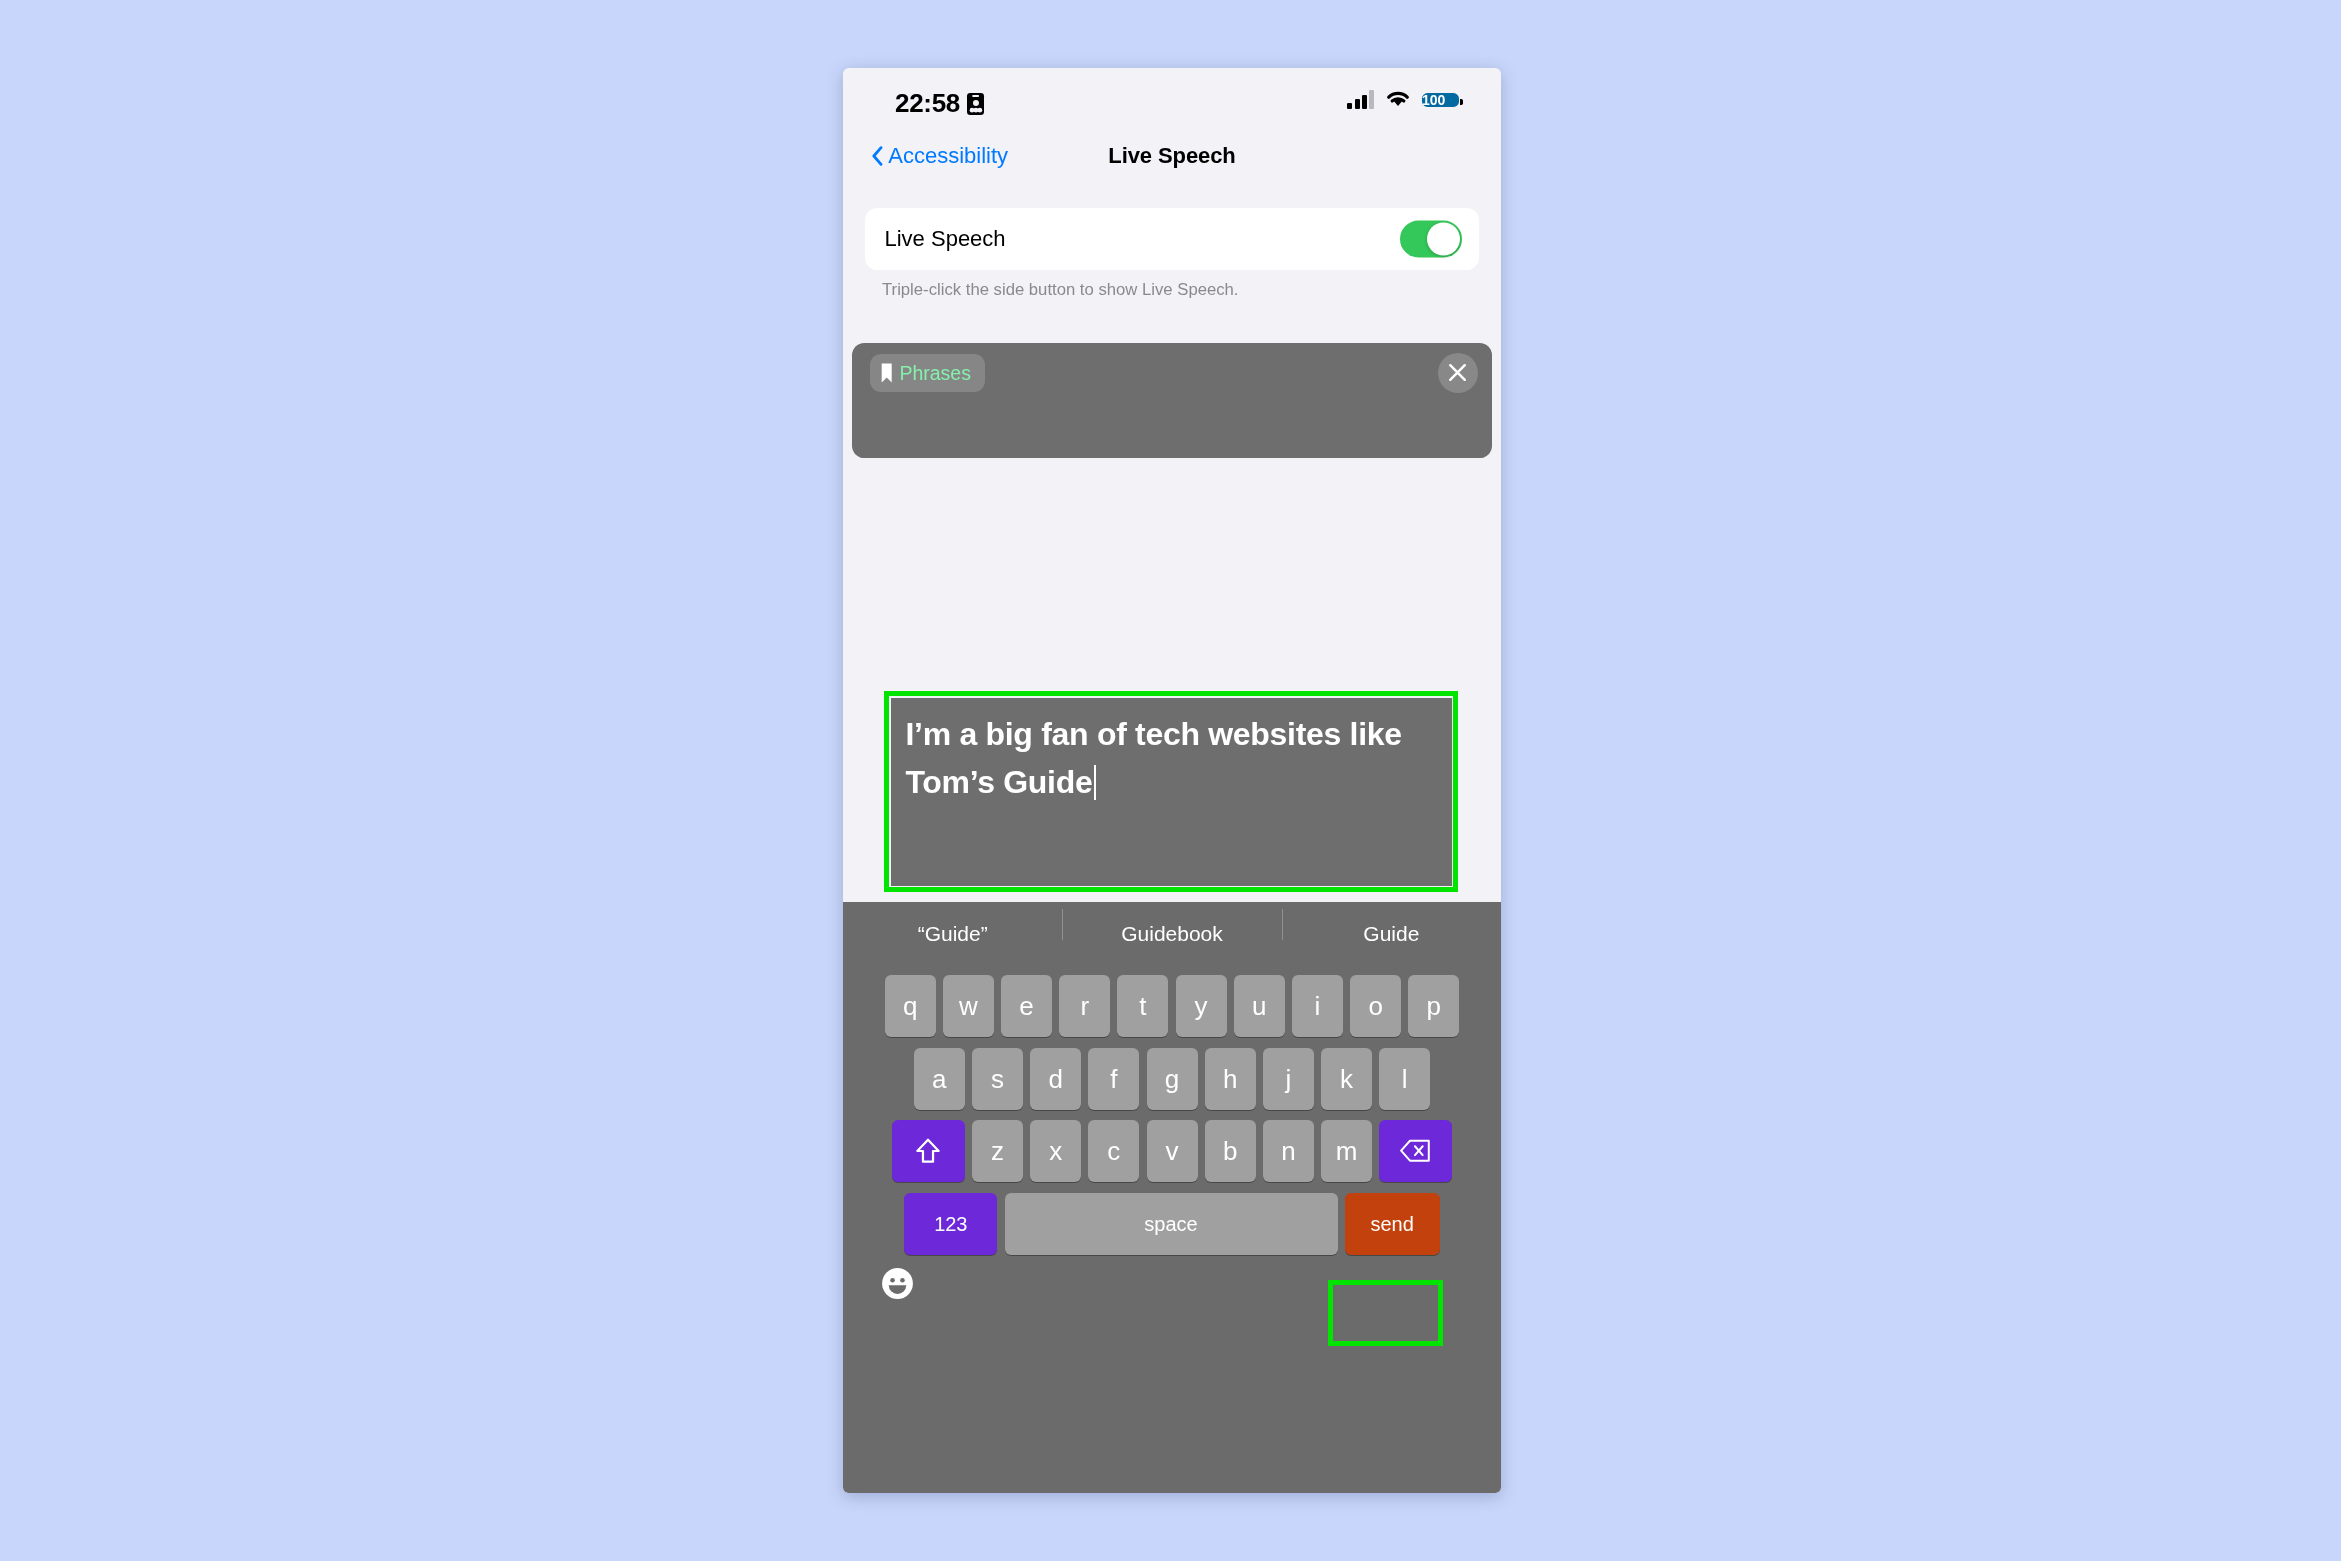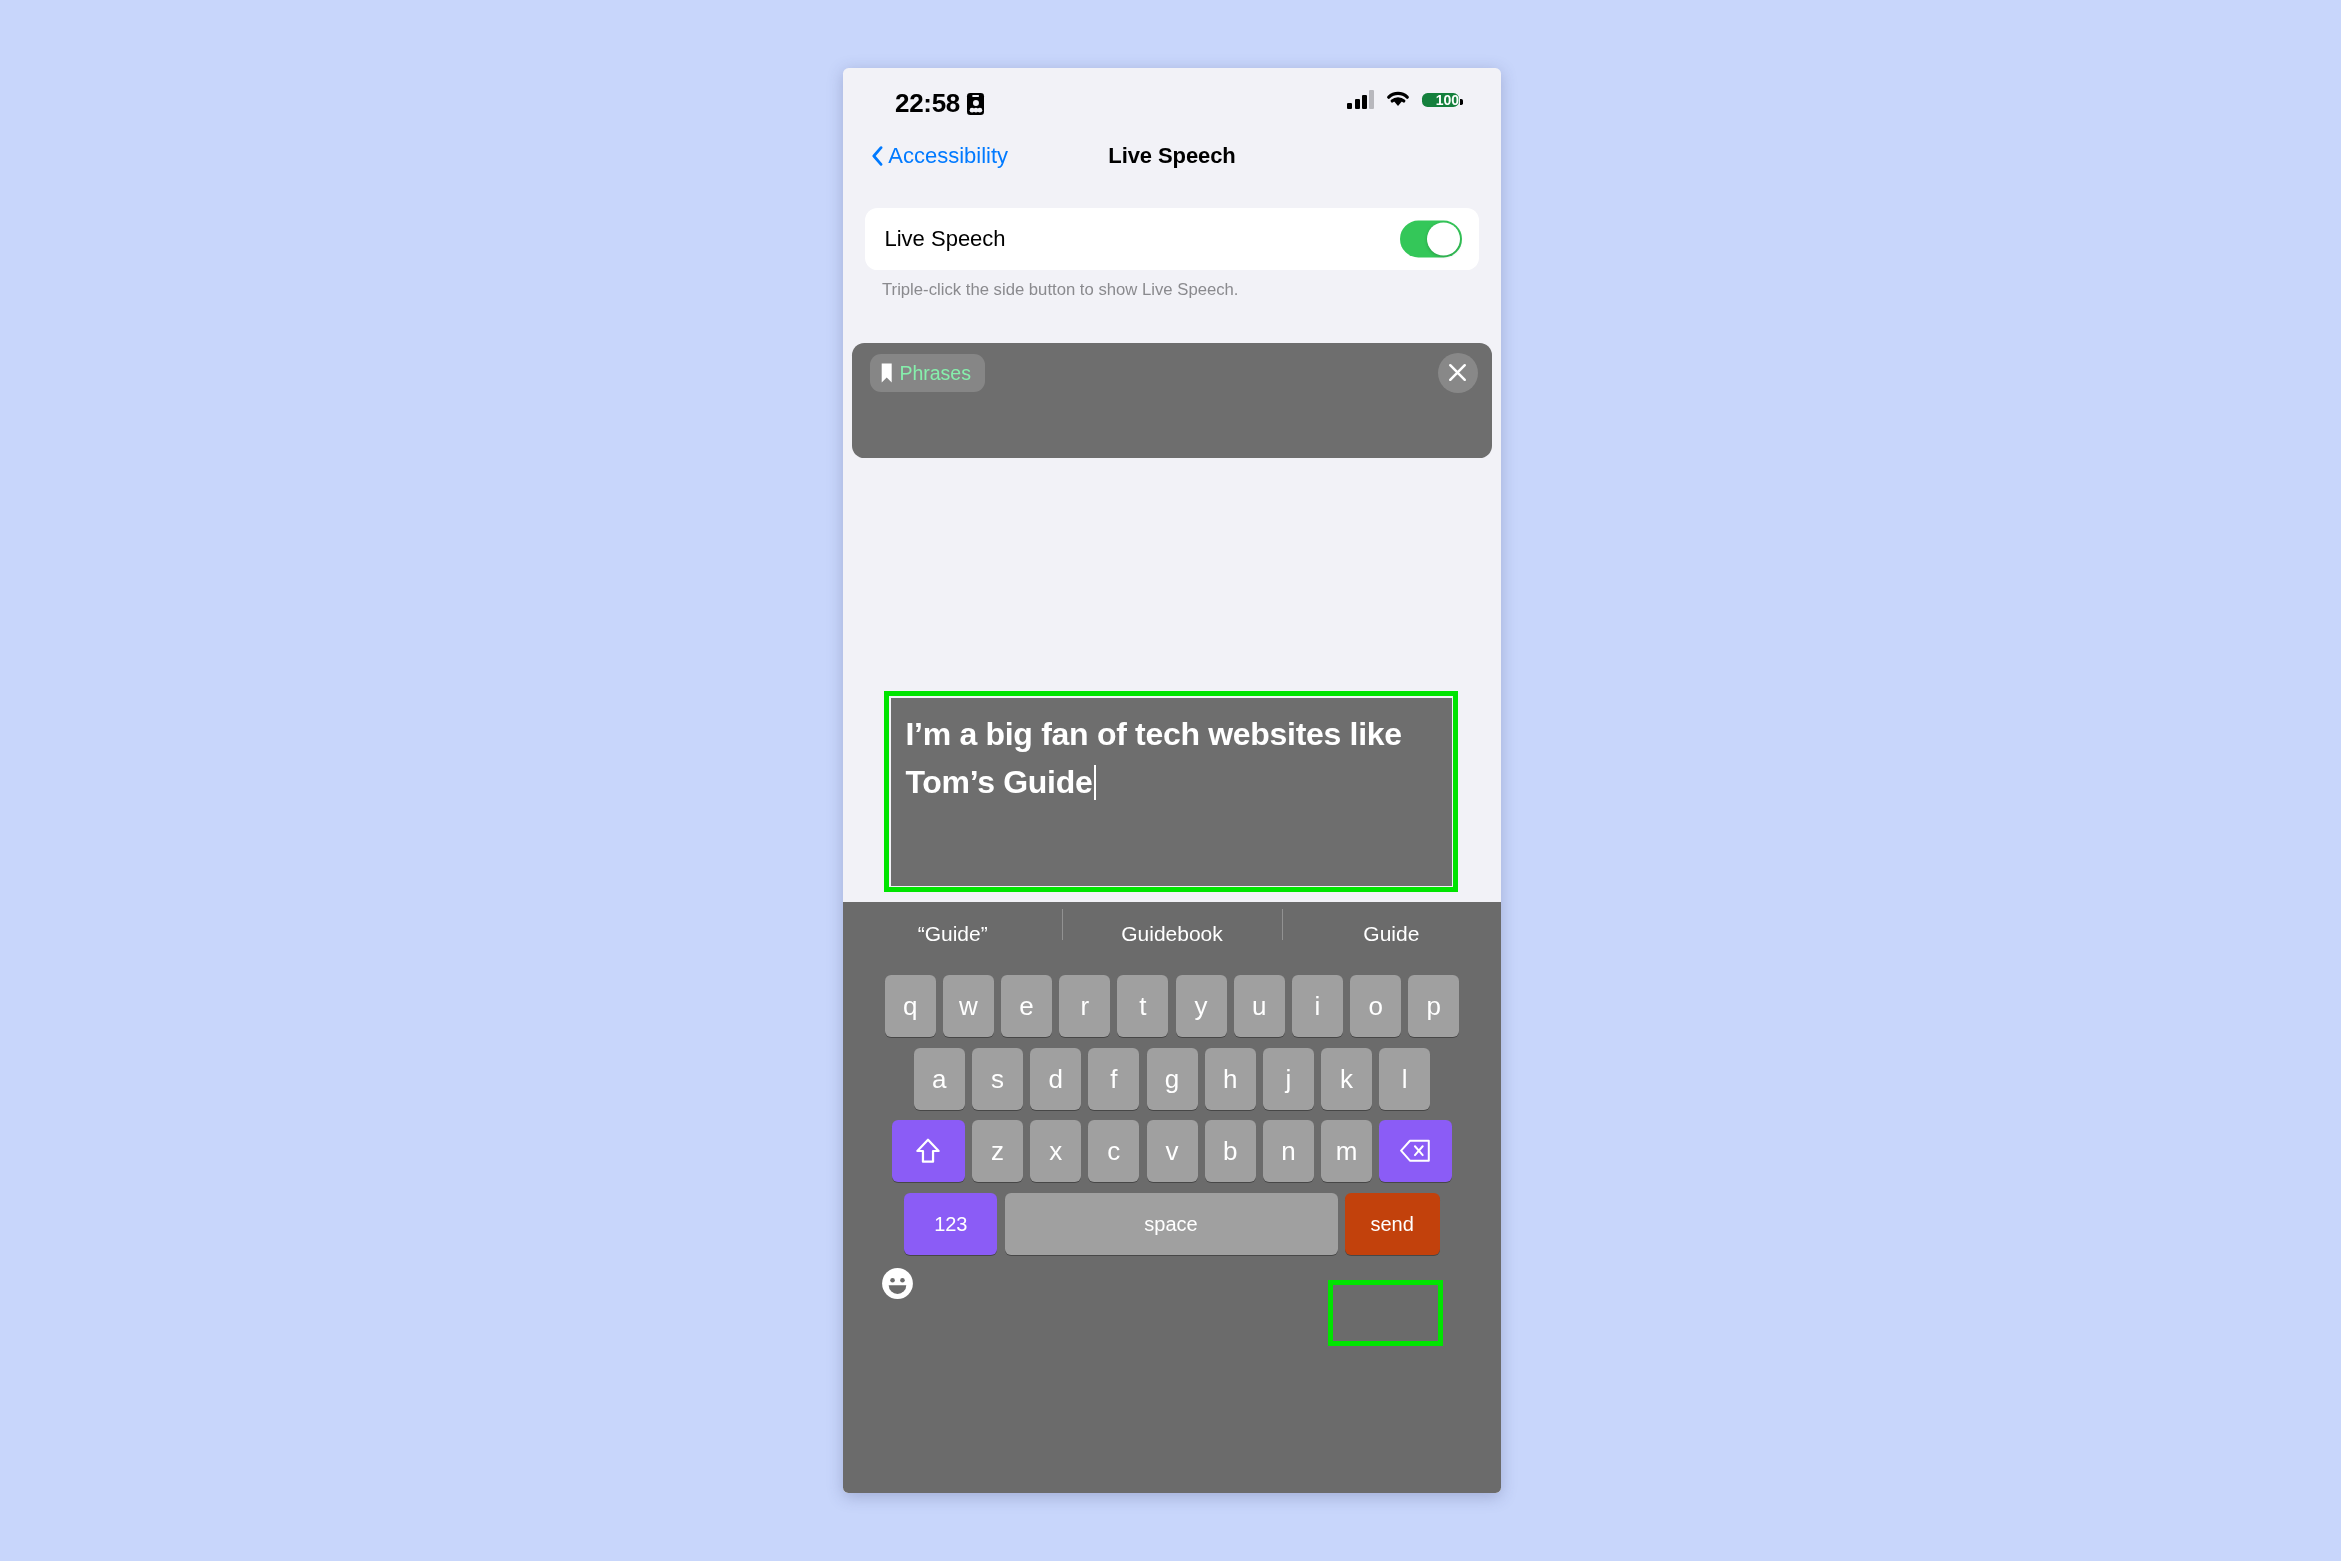--- a/index.html
+++ b/index.html
@@ -100,24 +100,24 @@
   #signal-icon i:nth-child(3) { height: 14.5px; }
   #signal-icon i:nth-child(4) { height: 19px; background: #b8b8bd; }
 
   #wifi-icon { width: 26px; height: 19px; }
 
   #battery-icon {
     position: relative;
     width: 37px;
     height: 14px;
     border-radius: 5.6px;
-    background: #15803d;
-    display: flex;
-    align-items: center;
-    justify-content: flex-end;
+    background: #0369a1;
+    display: flex;
+    align-items: center;
+    justify-content: flex-start;
   }
   #battery-icon::after {
     content: "";
     position: absolute;
     right: -3.9px;
     top: 6.1px;
     width: 2.8px; height: 6.7px;
     background: #000;
     border-radius: 0 1.7px 1.7px 0;
   }
@@ -383,21 +383,21 @@
     font-size: 26px;
     display: flex;
     align-items: center;
     justify-content: center;
     box-shadow: 0 1.1px 0 rgba(0,0,0,0.33);
     cursor: pointer;
     user-select: none;
   }
   #key-row-2 { padding-left: 0; }
   .key.fn {
-    background: #8b5cf6;
+    background: #6d28d9;
   }
   .key.wide {
     width: 73px;
   }
   .key.key-123 {
     width: 93px;
     font-size: 20px;
   }
   .key.key-space {
     width: 333px;

